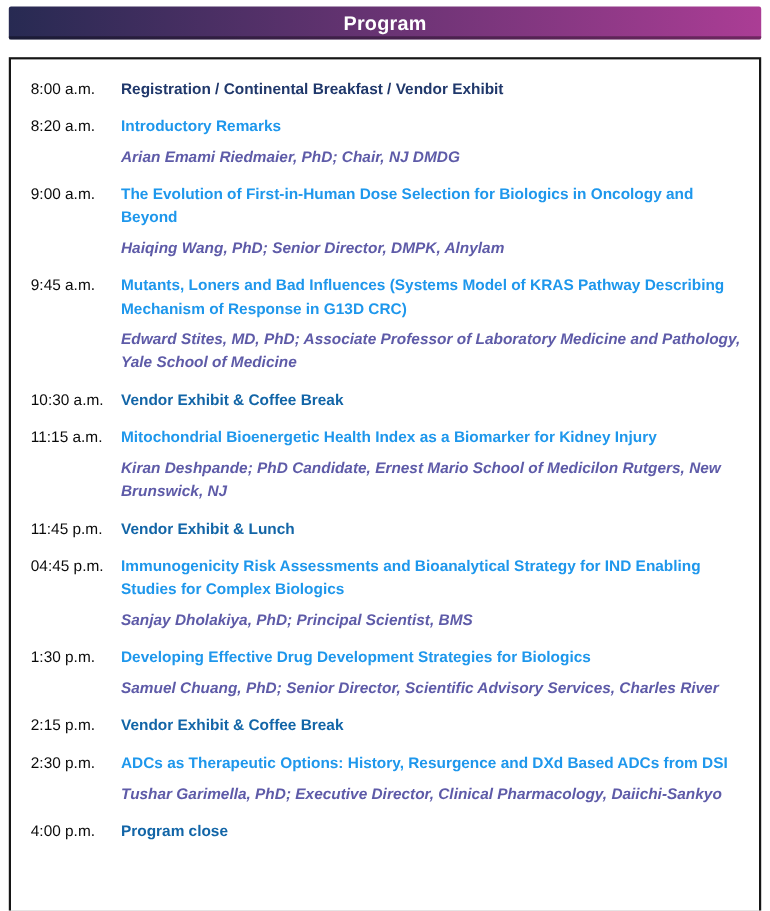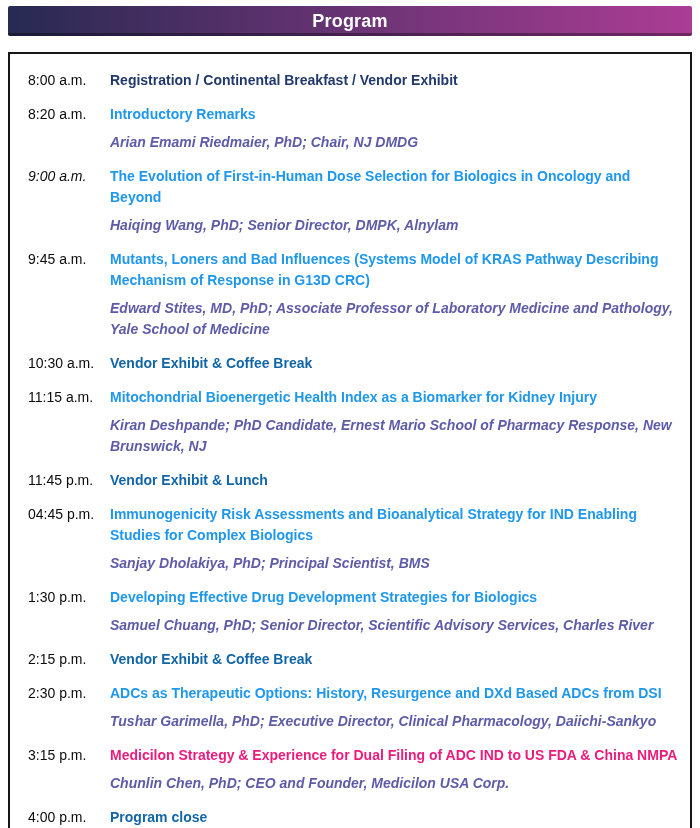--- a/index.html
+++ b/index.html
@@ -100,21 +100,21 @@
 
   <div class="row">
     <div class="time-cell" style="color: rgb(10, 10, 10);">8:20 a.m.</div>
     <div class="content-cell">
       <div class="session-title" style="color: rgb(30, 151, 236);">Introductory Remarks</div>
       <div class="session-speaker" style="color: rgb(94, 91, 168);">Arian Emami Riedmaier, PhD; Chair, NJ DMDG</div>
     </div>
   </div>
 
   <div class="row">
-    <div class="time-cell" style="color: rgb(10, 10, 10); font-style: italic;">9:00 a.m.</div>
+    <div class="time-cell" style="color: rgb(10, 10, 10);">9:00 a.m.</div>
     <div class="content-cell">
       <div class="session-title" style="color: rgb(30, 151, 236);">The Evolution of First-in-Human Dose Selection for Biologics in Oncology and Beyond</div>
       <div class="session-speaker" style="color: rgb(94, 91, 168);">Haiqing Wang, PhD; Senior Director, DMPK, Alnylam</div>
     </div>
   </div>
 
   <div class="row">
     <div class="time-cell" style="color: rgb(10, 10, 10);">9:45 a.m.</div>
     <div class="content-cell">
       <div class="session-title" style="color: rgb(30, 151, 236);">Mutants, Loners and Bad Influences (Systems Model of KRAS Pathway Describing Mechanism of Response in G13D CRC)</div>
@@ -127,21 +127,21 @@
     <div class="content-cell">
       <div class="session-title" style="color: rgb(18, 101, 167);">Vendor Exhibit &amp; Coffee Break</div>
 
     </div>
   </div>
 
   <div class="row">
     <div class="time-cell" style="color: rgb(10, 10, 10);">11:15 a.m.</div>
     <div class="content-cell">
       <div class="session-title" style="color: rgb(30, 151, 236);">Mitochondrial Bioenergetic Health Index as a Biomarker for Kidney Injury</div>
-      <div class="session-speaker" style="color: rgb(94, 91, 168);">Kiran Deshpande; PhD Candidate, Ernest Mario School of Pharmacy Response, New Brunswick, NJ</div>
+      <div class="session-speaker" style="color: rgb(94, 91, 168);">Kiran Deshpande; PhD Candidate, Ernest Mario School of Medicilon Rutgers, New Brunswick, NJ</div>
     </div>
   </div>
 
   <div class="row">
     <div class="time-cell" style="color: rgb(10, 10, 10);">11:45 p.m.</div>
     <div class="content-cell">
       <div class="session-title" style="color: rgb(18, 101, 167);">Vendor Exhibit &amp; Lunch</div>
 
     </div>
   </div>
@@ -171,27 +171,20 @@
   </div>
 
   <div class="row">
     <div class="time-cell" style="color: rgb(10, 10, 10);">2:30 p.m.</div>
     <div class="content-cell">
       <div class="session-title" style="color: rgb(30, 151, 236);">ADCs as Therapeutic Options: History, Resurgence and DXd Based ADCs from DSI</div>
       <div class="session-speaker" style="color: rgb(94, 91, 168);">Tushar Garimella, PhD; Executive Director, Clinical Pharmacology, Daiichi-Sankyo</div>
     </div>
   </div>
 
-  <div class="row">
-    <div class="time-cell" style="color: rgb(10, 10, 10);">3:15 p.m.</div>
-    <div class="content-cell">
-      <div class="session-title" style="color: rgb(236, 28, 124);">Medicilon Strategy &amp; Experience for Dual Filing of ADC IND to US FDA &amp; China NMPA</div>
-      <div class="session-speaker" style="color: rgb(94, 91, 168);">Chunlin Chen, PhD; CEO and Founder, Medicilon USA Corp.</div>
-    </div>
-  </div>
 
   <div class="row">
     <div class="time-cell" style="color: rgb(10, 10, 10);">4:00 p.m.</div>
     <div class="content-cell">
       <div class="session-title" style="color: rgb(18, 101, 167);">Program close</div>
 
     </div>
   </div>
 </div>
   </div>

